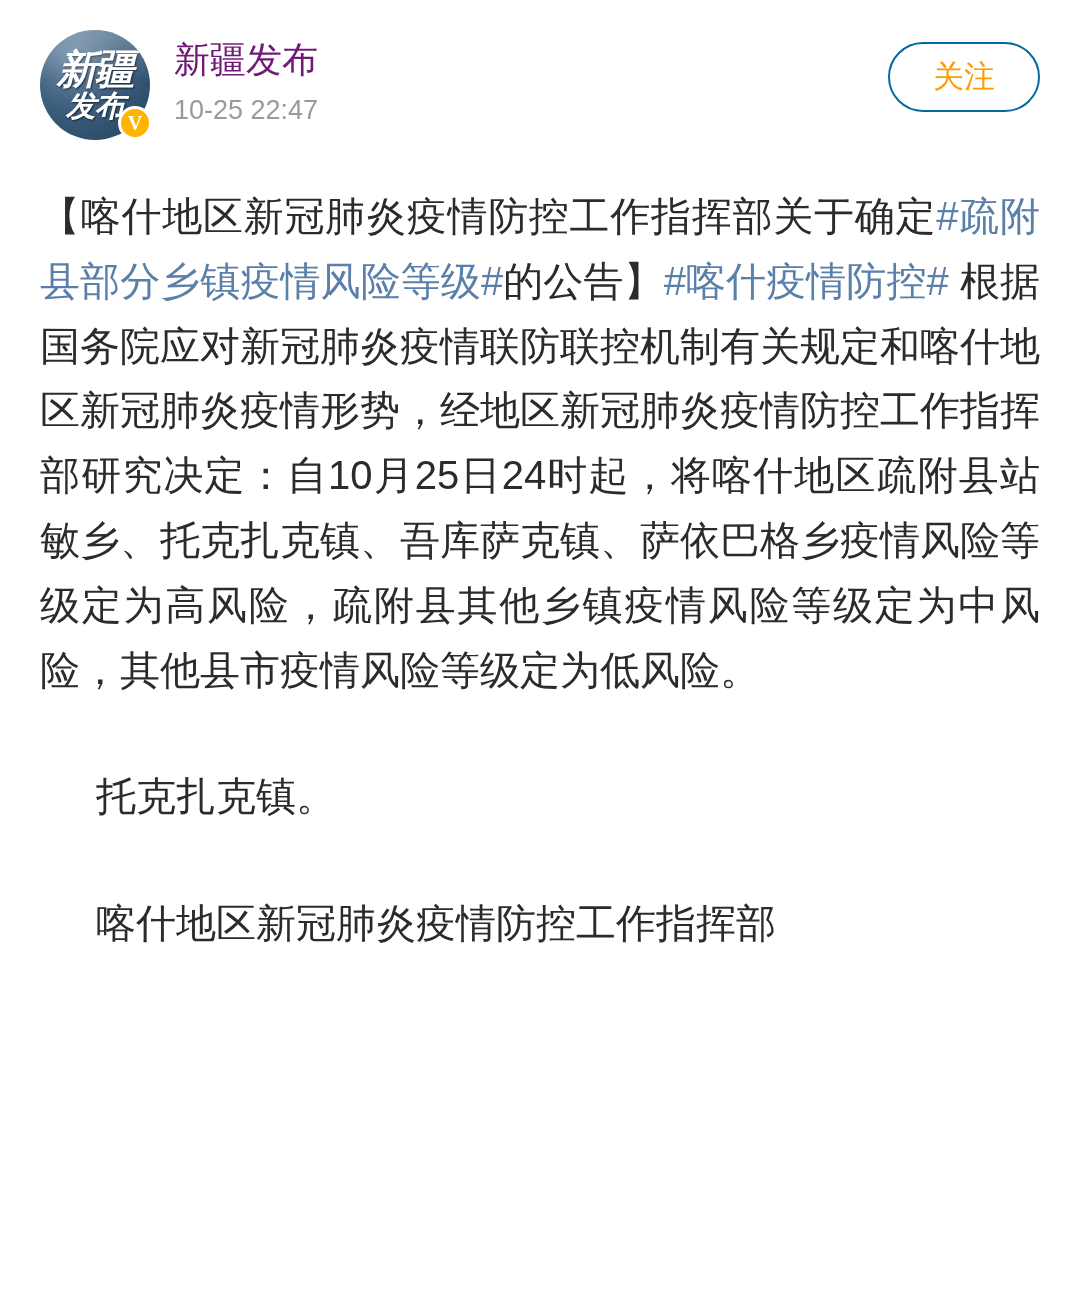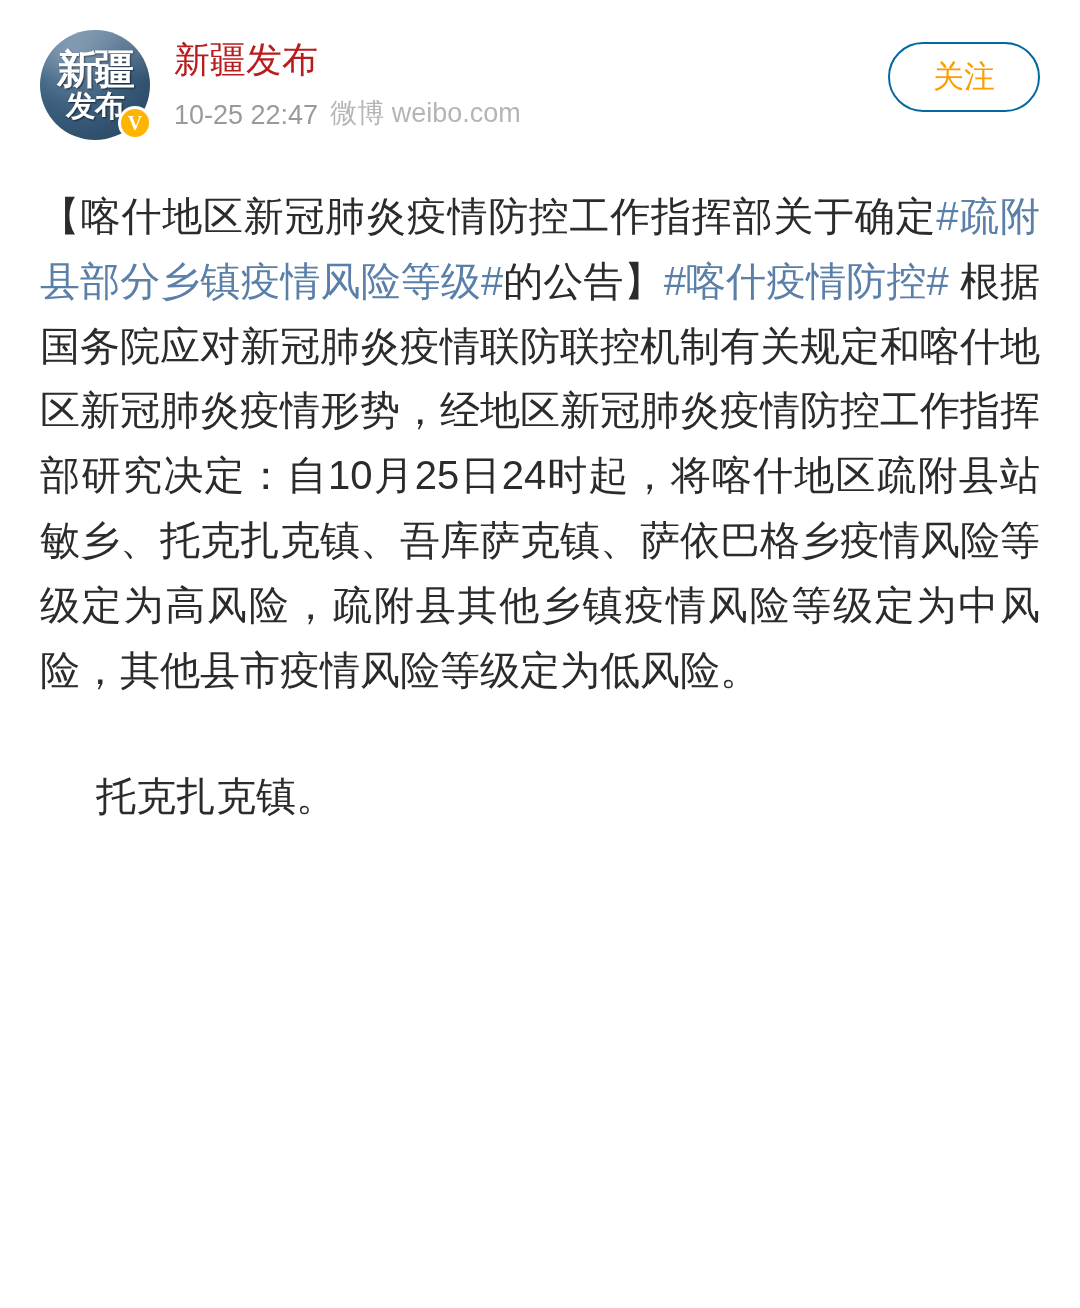--- a/index.html
+++ b/index.html
@@ -33,20 +33,21 @@
   }
   .avatar {
     width: 110px;
     height: 110px;
     border-radius: 50%;
     overflow: hidden;
     background:
       radial-gradient(circle at 30% 25%, #6f8ca8 0%, #3c5f7e 45%, #23415c 100%);
     position: relative;
     display: block;
+    font-style: italic;
   }
   .avatar .av-text {
     position: absolute;
     inset: 0;
     display: flex;
     align-items: center;
     justify-content: center;
     flex-direction: column;
     color: #ffffff;
     font-family: "DejaVu Sans", sans-serif;
@@ -82,33 +83,33 @@
     font-family: "Liberation Serif", serif;
   }
   .meta {
     margin-left: 24px;
     padding-top: 8px;
     flex: 1 1 auto;
     min-width: 0;
   }
   .nickname {
     font-size: 36px;
-    color: #b91c1c;
+    color: #701a75;
     font-weight: 500;
     line-height: 1.2;
     white-space: nowrap;
   }
   .subline {
     margin-top: 14px;
     font-size: 27px;
     color: #9a9a9a;
     white-space: nowrap;
     display: flex;
-    align-items: flex-end;
-    gap: 12px;
+    align-items: flex-start;
+    gap: 0;
   }
   .source {
     color: #b5b5b5;
   }
   .follow-btn {
     flex: 0 0 auto;
     margin-top: 12px;
     width: 152px;
     height: 70px;
     border: 2px solid #0369a1;
@@ -156,28 +157,28 @@
           <span class="av-l2">发布</span>
         </div>
       </div>
       <div class="verify-badge">V</div>
     </div>
 
     <div class="meta">
       <div class="nickname">新疆发布</div>
       <div class="subline">
         <span>10-25 22:47</span>
-        <span class="source">微博 weibo.com</span>
       </div>
     </div>
 
     <div class="follow-btn">关注</div>
   </div>
 
   <div class="content">
     <p><span>【喀什地区新冠肺炎疫情防控工作指挥部关于确定</span><span class="topic">#疏附县部分乡镇疫情风险等级#</span><span>的公告】</span><span class="topic">#喀什疫情防控#</span><span> 根据国务院应对新冠肺炎疫情联防联控机制有关规定和喀什地区新冠肺炎疫情形势，经地区新冠肺炎疫情防控工作指挥部研究决定：自10月25日24时起，将喀什地区疏附县站敏乡、托克扎克镇、吾库萨克镇、萨依巴格乡疫情风险等级定为高风险，疏附县其他乡镇疫情风险等级定为中风险，其他县市疫情风险等级定为低风险。</span></p>
     <div class="para-gap"></div>
     <p class="pl">托克扎克镇。</p>
     <div class="para-gap"></div>
+    <p class="pl">喀什地区新冠肺炎疫情防控工作指挥部</p>
     <div class="para-gap"></div>
   </div>
 
 </div>
 
 </body></html>

